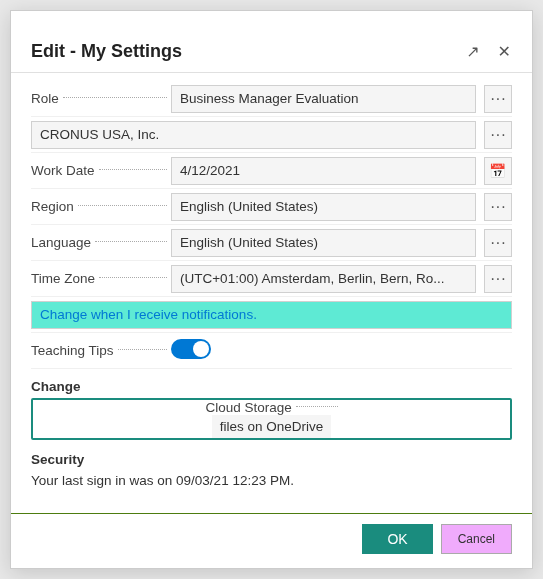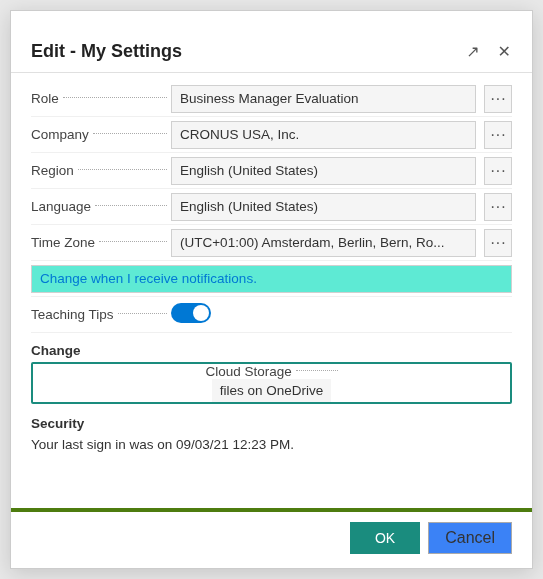--- a/index.html
+++ b/index.html
@@ -202,37 +202,37 @@
     .security-text {
       font-size: 13.5px;
       color: #333;
     }
     
     .dialog-footer {
       display: flex;
       justify-content: flex-end;
       padding: 10px 20px 14px 20px;
       gap: 8px;
-      border-top: 4px solid #4d7c0f;
+      border-top: 1px solid #4d7c0f;
     }
     .btn-ok {
       background: #1a8c7e;
       color: white;
       border: 1px solid #1a8c7e;
       padding: 6px 24px;
       font-size: 14px;
       cursor: pointer;
       min-width: 70px;
     }
     .btn-cancel {
-      background: #3b82f6;
+      background: #f0abfc;
       color: #333;
       border: 1px solid #aaa;
       padding: 6px 16px;
-      font-size: 16px;
+      font-size: 12px;
       cursor: pointer;
       min-width: 70px;
     }
     .label-col {
       width: 140px;
       display: flex;
       align-items: center;
       flex-shrink: 0;
     }
   </style>
@@ -260,30 +260,36 @@
         <span class="label-text">Role</span>
         <span class="dots"></span>
       </div>
       <div class="field-value-wrap">
         <input class="field-input" type="text" readonly="" value="Business Manager Evaluation" style="">
         <button class="btn-ellipsis">···</button>
       </div>
     </div>
 
     <div class="field-row">
-      <div class="label-col">
-        <span class="label-text">Company</span>
-        <span class="dots"></span>
-      </div>
       <div class="field-value-wrap">
         <input class="field-input" type="text" readonly="" value="CRONUS USA, Inc." style="">
         <button class="btn-ellipsis">···</button>
       </div>
     </div>
 
+    <div class="field-row">
+      <div class="label-col">
+        <span class="label-text">Work Date</span>
+        <span class="dots"></span>
+      </div>
+      <div class="field-value-wrap">
+        <input class="field-input" type="text" value="4/12/2021" style="">
+        <button class="btn-calendar">📅</button>
+      </div>
+    </div>
 
     <div class="field-row">
       <div class="label-col">
         <span class="label-text">Region</span>
         <span class="dots"></span>
       </div>
       <div class="field-value-wrap">
         <input class="field-input" type="text" readonly="" value="English (United States)" style="">
         <button class="btn-ellipsis">···</button>
       </div>

